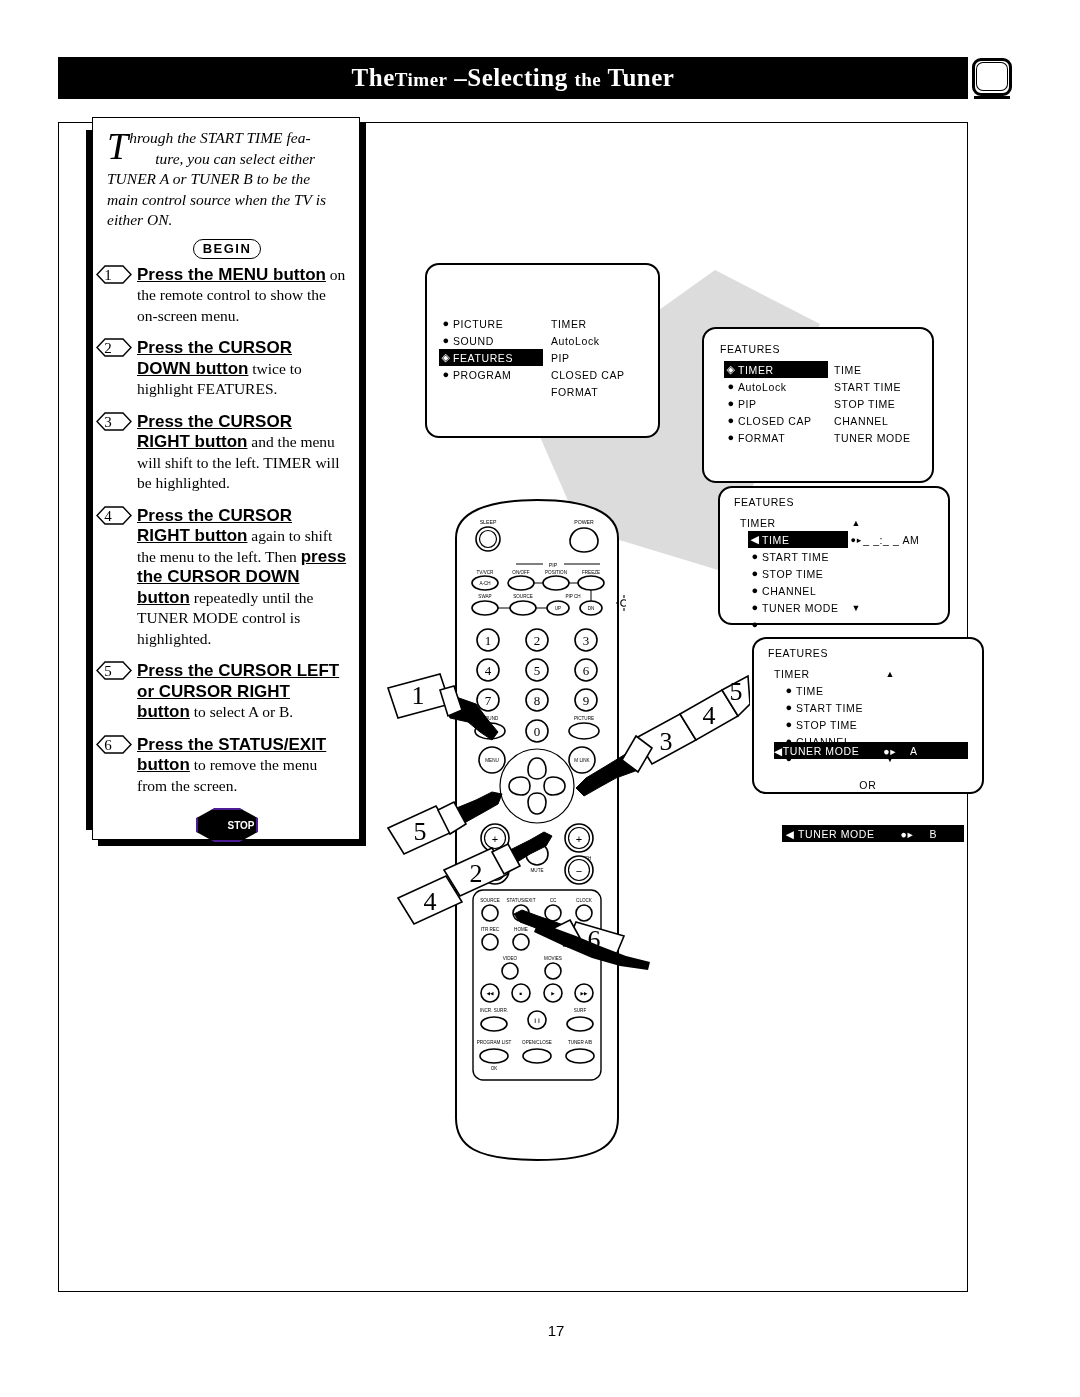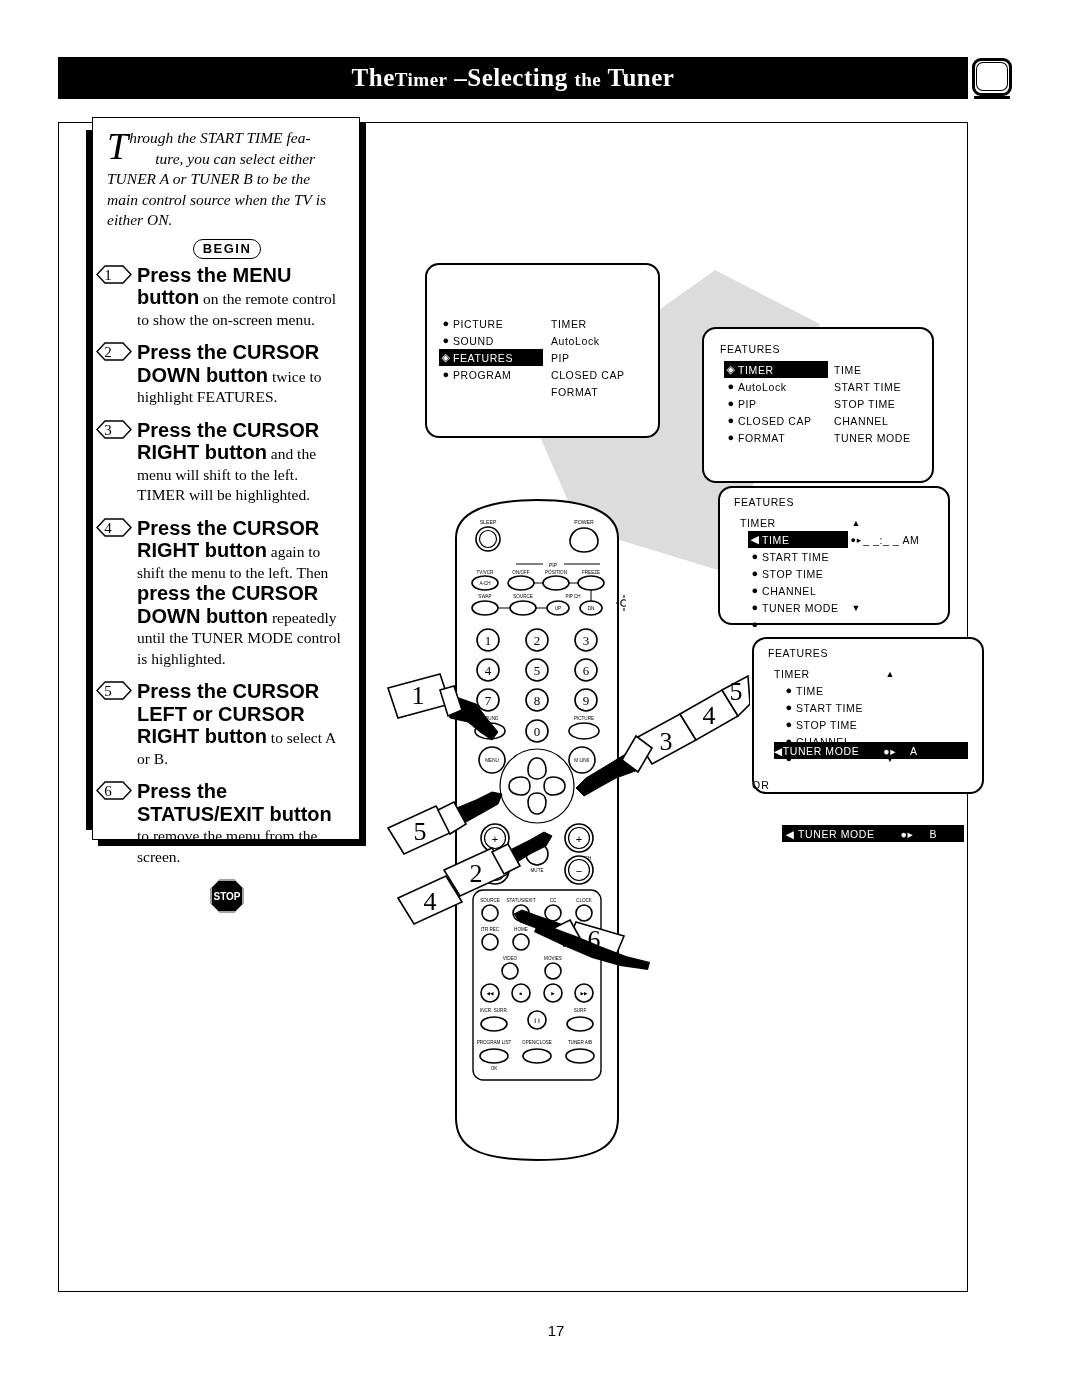--- a/index.html
+++ b/index.html
@@ -35,30 +35,30 @@
          padding:10px 12px 0 14px;box-sizing:border-box;}
   .lede{font-style:italic;font-size:15.5px;line-height:20.5px;margin:0 0 2px 0;}
   .lede .drop{float:left;font-size:38px;line-height:32px;font-style:italic;
               padding:2px 1px 0 0;}
   .begin{display:flex;justify-content:center;margin:8px 0 6px 0;}
   .begin span{font-family:"Liberation Sans",sans-serif;font-weight:bold;
     font-size:13px;letter-spacing:1.5px;border:1.6px solid #000;border-radius:10px;
     padding:1px 9px 2px 9px;}
   .step{position:relative;padding-left:30px;margin:0 0 12px 0;
         font-size:15.5px;line-height:20.5px;}
-  .step b{font-family:"Liberation Sans",sans-serif;font-weight:bold;font-size:20px;}
+  .step b{font-family:"Liberation Sans",sans-serif;font-weight:bold;font-size:17px;text-decoration:underline;}
   .step .num{position:absolute;left:-12px;top:0px;width:38px;height:19px;}
   .step .num svg{display:block;}
   .step .num .d{font-family:"Liberation Serif",serif;font-size:15px;}
   .stopbadge{display:flex;justify-content:center;margin-top:8px;}
   .stopbadge .oct{width:30px;height:30px;background:#000;color:#fff;
       font-family:"Liberation Sans",sans-serif;font-weight:bold;font-size:10px;
       display:flex;align-items:center;justify-content:center;
       clip-path:polygon(30% 0,70% 0,100% 30%,100% 70%,70% 100%,30% 100%,0 70%,0 30%);
-      border:2px solid #a3a3a3;}
+      border:2px solid #4c1d95;padding-left:28px;}
 
   
   .vbar{position:absolute;left:86px;top:130px;width:6px;height:700px;background:#000;}
 
   
   .beam{position:absolute;left:520px;top:270px;width:300px;height:300px;
         background:#dcdcdc;z-index:0;
         clip-path:polygon(65% 0%, 100% 18%, 66% 100%, 20% 86%, 2% 45%);}
 
   
@@ -74,21 +74,21 @@
   .m-head{margin:0 0 6px 4px;}
   .row{display:flex;align-items:center;height:17px;}
   .row .bullet{width:14px;text-align:center;font-size:11px;line-height:1;}
   .row .lbl{flex:0 0 auto;}
   .row2col{display:flex;}
   .colL{width:112px;}
   .colR{width:110px;}
   .colR .row{height:17px;}
   .hl-box{background:#000;color:#fff;display:flex;align-items:center;height:17px;}
   .updown{width:14px;text-align:center;font-size:9px;}
-  .orlabel{position:absolute;left:752px;top:779px;width:232px;
+  .orlabel{position:absolute;left:752px;top:779px;width:232px;text-align:center;
       font-family:"Liberation Sans",sans-serif;font-size:10.5px;letter-spacing:1px;z-index:4;}
   .orbar{position:absolute;left:782px;top:825px;width:182px;height:17px;background:#000;
       color:#fff;font-family:"Liberation Sans",sans-serif;font-size:10.5px;
       letter-spacing:.6px;display:flex;align-items:center;z-index:4;}
 
   
   .remote{position:absolute;left:448px;top:498px;width:178px;height:670px;z-index:2;}
   .remote svg{display:block;}
   .callouts{position:absolute;left:380px;top:660px;width:370px;height:300px;z-index:5;}
 </style>

